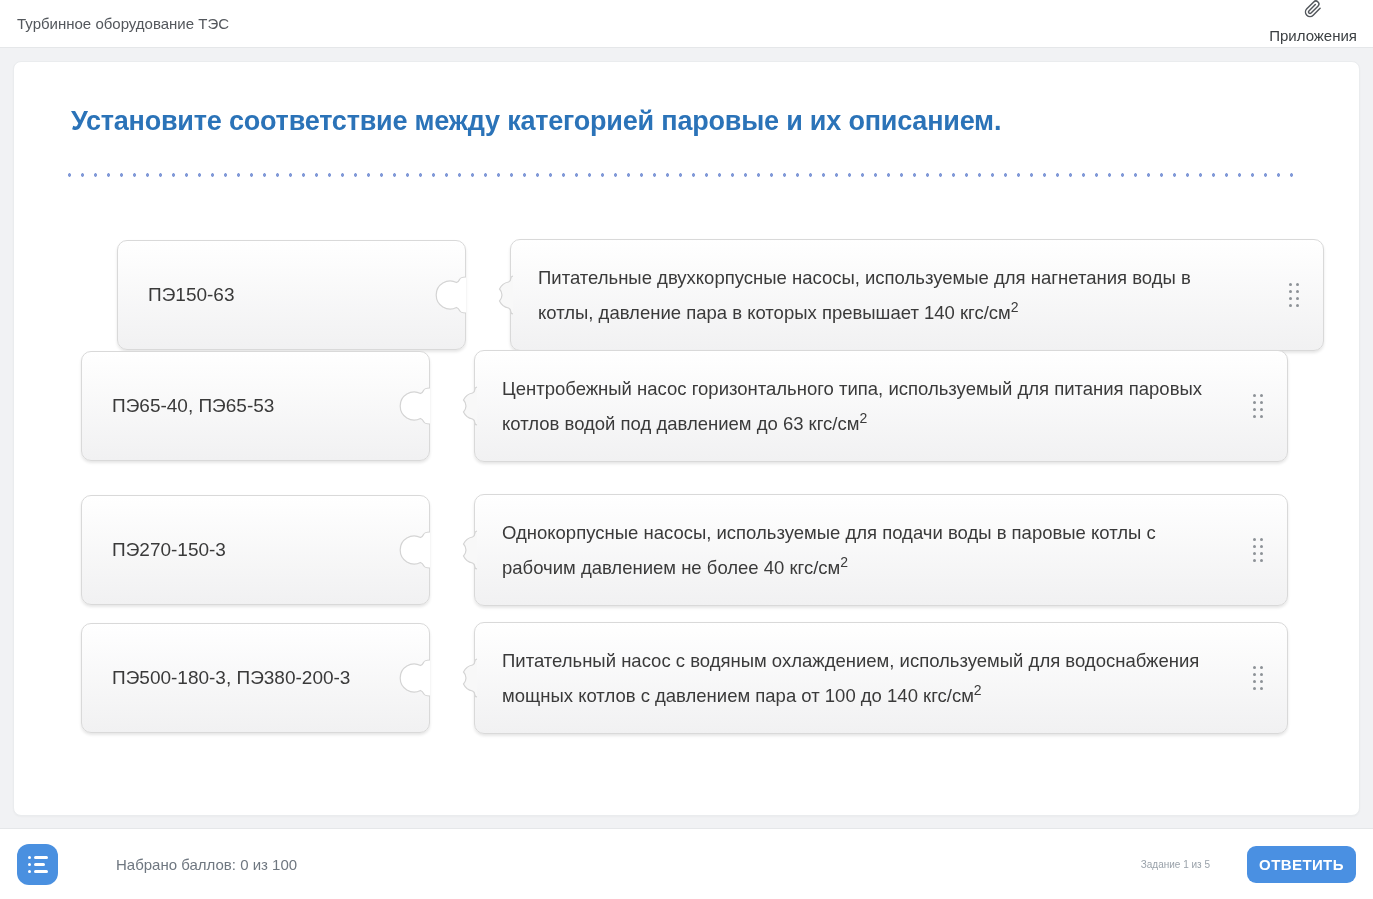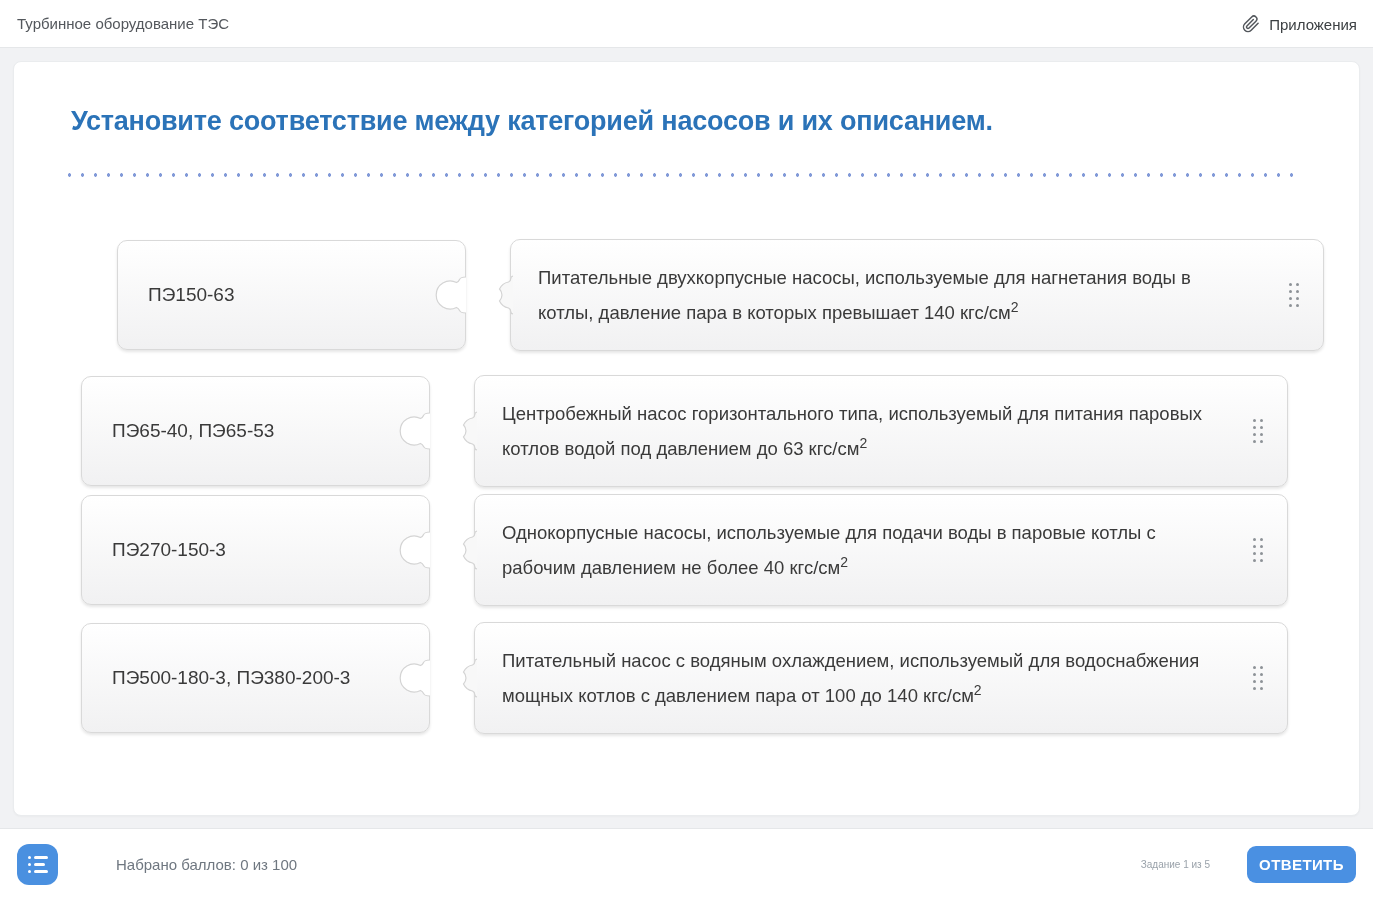--- a/index.html
+++ b/index.html
@@ -13,41 +13,41 @@
   .header{
     position:absolute;left:0;top:0;width:100%;height:48px;
     background:#ffffff;border-bottom:1px solid #e5e7e9;box-sizing:border-box;
   }
   .header-title{
     position:absolute;left:17px;top:0;height:48px;line-height:48px;
     font-size:15px;color:#53575c;
   }
   .header-right{
     position:absolute;right:16px;top:0;height:48px;
-    display:flex;align-items:center;gap:9px;cursor:pointer;
+    display:flex;align-items:center;gap:9px;cursor:pointer;flex-direction:column;
   }
   .header-right .label{font-size:15px;color:#3c4043;}
   
   .panel{
     position:absolute;left:13px;top:61px;width:1347px;height:755px;
     background:#ffffff;border:1px solid #eaecee;border-radius:8px;
     box-shadow:0 1px 2px rgba(0,0,0,.03);box-sizing:border-box;
   }
   .question-title{
     position:absolute;left:57px;top:44px;width:1240px;
     font-size:27px;font-weight:bold;color:#2b73b8;letter-spacing:-0.2px;
   }
   .dotted-sep{
     position:absolute;left:49px;top:110px;width:1240px;height:6px;
     background-image:radial-gradient(circle, #829ad8 1.6px, transparent 1.9px);
     background-size:13px 6px;background-repeat:repeat-x;background-position:0 50%;
   }
   
   .row{position:absolute;left:0;width:1347px;height:112px;}
-  .row1{top:177px;margin-left:36px;} .row2{top:313px;} .row3{top:432px;} .row4{top:560px;}
+  .row1{top:177px;margin-left:36px;} .row2{top:288px;} .row3{top:432px;} .row4{top:560px;}
 
   .term-card{
     position:absolute;left:67px;top:1px;width:349px;height:110px;
     background:linear-gradient(180deg,#ffffff 0%,#f1f1f2 100%);
     border:1px solid #d9d9d9;border-radius:10px;
     box-shadow:0 2px 3px rgba(0,0,0,.10);box-sizing:border-box;
   }
   .term-label{
     position:absolute;left:30px;top:50%;transform:translateY(-50%);
     font-size:19px;color:#3a3a3a;white-space:nowrap;
@@ -114,21 +114,21 @@
     <span style="display:flex;">
       <svg width="18" height="18" viewBox="0 0 24 24" fill="none" stroke="#53575c" stroke-width="2" stroke-linecap="round" stroke-linejoin="round">
         <path d="M21.44 11.05l-9.19 9.19a6 6 0 0 1-8.49-8.49l9.19-9.19a4 4 0 0 1 5.66 5.66l-9.2 9.19a2 2 0 0 1-2.83-2.83l8.49-8.48"></path>
       </svg>
     </span>
     <span class="label">Приложения</span>
   </div>
 </div>
 
 <div class="panel">
-  <div class="question-title">Установите соответствие между категорией насосов и их описанием.</div>
+  <div class="question-title">Установите соответствие между категорией паровые и их описанием.</div>
   <div class="dotted-sep"></div>
 
   <div class="row row1">
     <div class="term-card">
       <span class="term-label">ПЭ150-63</span>
       <svg class="socket-svg" viewBox="0 0 34 60">
         <path d="M34 12 C25 12 29.5 15.5 24.5 17.5 A14 14 0 1 0 24.5 42.5 C29.5 44.5 25 48 34 48" fill="#ffffff" stroke="#d4d4d4" stroke-width="1.2"></path>
       </svg>
     </div>
     <div class="desc-card">

